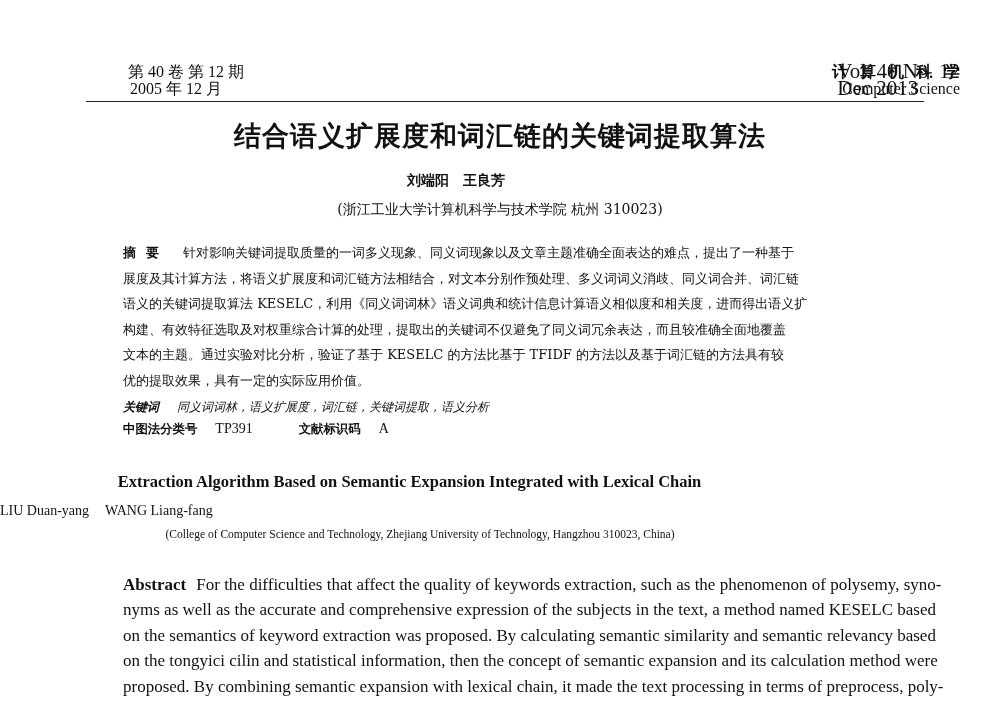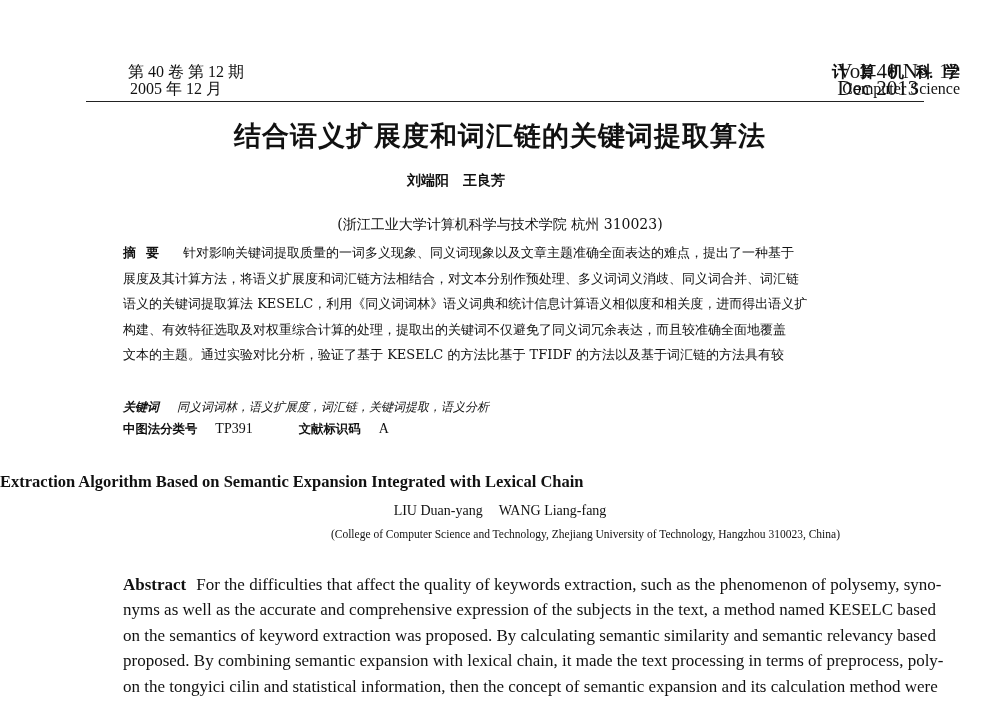--- a/index.html
+++ b/index.html
@@ -11,33 +11,33 @@
   .hdr-left .l2 { padding-left: 2px; }
   .hdr-center { position: absolute; left: 0; right: 0; top: 0; text-align: right; font-family: "Liberation Serif", serif; font-size: 16px; line-height: 17px; }
   .hdr-center .cn { letter-spacing: 12px; font-weight: bold; font-size: 16px; margin-right: -12px; }
   .hdr-right { position: absolute; right: 0; top: 0; text-align: left; font-family: "Liberation Serif", serif; font-size: 21px; line-height: 17px; }
   .hdr-right .l2 { padding-right: 20px; }
   .hdr-rule { position: absolute; left: 86px; top: 101px; width: 838px; height: 0; border-top: 1.5px solid #222; }
 
   .title-cn { position: absolute; top: 118px; left: 0; width: 1000px; text-align: center; font-family: "DejaVu Sans", sans-serif; font-weight: bold; font-size: 27px; letter-spacing: 1px; }
   .authors-cn { position: absolute; top: 172px; left: 0; width: 876px; text-align: center; font-family: "DejaVu Sans", sans-serif; font-weight: bold; font-size: 14px; margin-left: 18px; }
   .authors-cn span + span { margin-left: 14px; }
-  .affil-cn { position: absolute; top: 216px; left: 0; width: 1000px; text-align: center; font-family: "DejaVu Serif", serif; font-size: 14px; }
+  .affil-cn { position: absolute; top: 201px; left: 0; width: 1000px; text-align: center; font-family: "DejaVu Serif", serif; font-size: 14px; }
 
   .abs-cn { position: absolute; left: 123px; top: 240px; width: 770px; font-size: 13px; line-height: 25.6px; text-align: justify; }
   .abs-cn .lbl { font-family: "DejaVu Sans", sans-serif; font-weight: bold; margin-right: 14px; letter-spacing: 10px; }
   .kw { position: absolute; left: 123px; top: 397px; font-size: 12px; line-height: 20px; font-style: italic; }
   .kw .lbl, .clc .lbl { font-family: "DejaVu Sans", sans-serif; font-weight: bold; margin-right: 18px; }
   .clc { position: absolute; left: 123px; top: 419px; font-size: 12.4px; line-height: 20px; }
   .clc .val { font-family: "Liberation Serif", serif; font-size: 14px; margin-right: 46px; }
 
-  .title-en { position: absolute; top: 472px; left: 0; width: 819px; font-family: "Liberation Serif", serif; font-weight: bold; font-size: 16.5px; }
-  .authors-en { position: absolute; top: 503px; left: 0; width: 1000px; text-align: center; font-family: "Liberation Serif", serif; font-size: 14px; }
+  .title-en { position: absolute; top: 472px; left: 0; width: 819px; text-align: center; font-family: "Liberation Serif", serif; font-weight: bold; font-size: 16.5px; }
+  .authors-en { position: absolute; top: 503px; left: 0; width: 1000px; font-family: "Liberation Serif", serif; font-size: 14px; }
   .authors-en span + span { margin-left: 16px; }
-  .affil-en { position: absolute; top: 528px; left: 0; width: 840px; text-align: right; font-family: "Liberation Serif", serif; font-size: 11.5px; }
+  .affil-en { position: absolute; top: 528px; left: 0; width: 840px; text-align: center; font-family: "Liberation Serif", serif; font-size: 11.5px; }
 
   .abs-en { position: absolute; left: 123px; top: 572px; width: 770px; font-family: "Liberation Serif", serif; font-size: 17px; line-height: 25.4px; text-align: justify; text-align-last: justify; }
   .abs-en .lbl { font-weight: bold; margin-right: 10px; }
   .line { display: block; white-space: nowrap; }
 </style>
 </head>
 <body>
 
 <div class="page">
 
@@ -62,36 +62,37 @@
     <span>刘端阳</span><span>王良芳</span>
   </div>
   <div class="affil-cn">(浙江工业大学计算机科学与技术学院   杭州 310023)</div>
 
   <div class="abs-cn">
     <span class="line"><span class="lbl">摘要</span><span>针对影响关键词提取质量的一词多义现象、同义词现象以及文章主题准确全面表达的难点，提出了一种基于</span></span>
     <span class="line">展度及其计算方法，将语义扩展度和词汇链方法相结合，对文本分别作预处理、多义词词义消歧、同义词合并、词汇链</span>
     <span class="line">语义的关键词提取算法 KESELC，利用《同义词词林》语义词典和统计信息计算语义相似度和相关度，进而得出语义扩</span>
     <span class="line">构建、有效特征选取及对权重综合计算的处理，提取出的关键词不仅避免了同义词冗余表达，而且较准确全面地覆盖</span>
     <span class="line">文本的主题。通过实验对比分析，验证了基于 KESELC 的方法比基于 TFIDF 的方法以及基于词汇链的方法具有较</span>
+    <span class="line">优的提取效果，具有一定的实际应用价值。</span>
   </div>
 
   <div class="kw">
     <span class="lbl">关键词</span><span>同义词词林，语义扩展度，词汇链，关键词提取，语义分析</span>
   </div>
   <div class="clc">
     <span class="lbl">中图法分类号</span><span class="val">TP391</span><span class="lbl">文献标识码</span><span class="val">A</span>
   </div>
 
   <div class="title-en">Extraction Algorithm Based on Semantic Expansion Integrated with Lexical Chain</div>
   <div class="authors-en">
     <span>LIU Duan-yang</span><span>WANG Liang-fang</span>
   </div>
   <div class="affil-en">(College of Computer Science and Technology, Zhejiang University of Technology, Hangzhou 310023, China)</div>
 
   <div class="abs-en">
     <span class="line"><span class="lbl">Abstract</span><span>For the difficulties that affect the quality of keywords extraction, such as the phenomenon of polysemy, syno-</span></span>
     <span class="line">nyms as well as the accurate and comprehensive expression of the subjects in the text, a method named KESELC based</span>
     <span class="line">on the semantics of keyword extraction was proposed. By calculating semantic similarity and semantic relevancy based</span>
+    <span class="line">on the tongyici cilin and statistical information, then the concept of semantic expansion and its calculation method were</span>
     <span class="line">proposed. By combining semantic expansion with lexical chain, it made the text processing in terms of preprocess, poly-</span>
-    <span class="line">on the tongyici cilin and statistical information, then the concept of semantic expansion and its calculation method were</span>
   </div>
 
 </div>
 
 </body></html>

